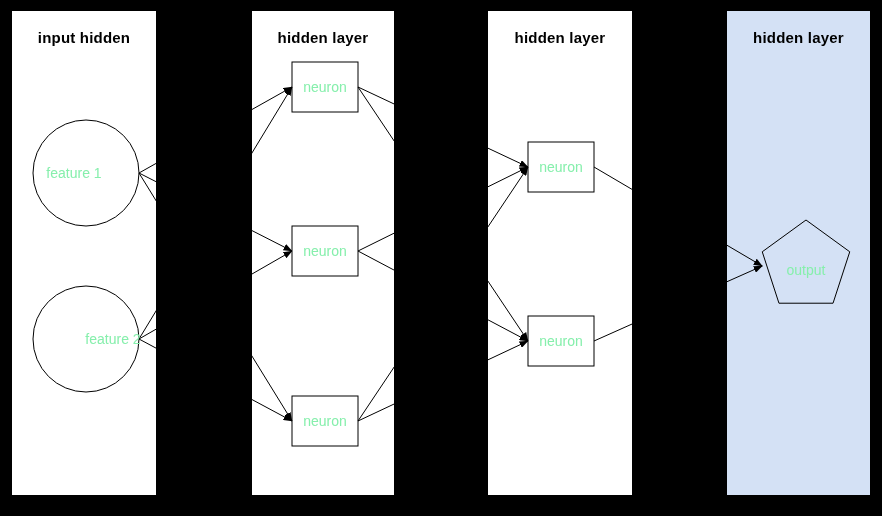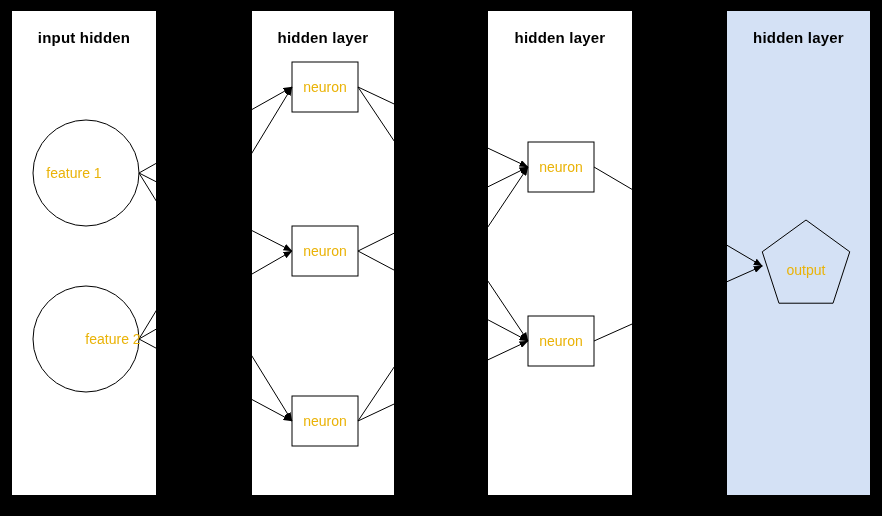--- a/index.html
+++ b/index.html
@@ -36,21 +36,21 @@
     position: absolute;
     top: 0;
     left: 0;
     width: 882px;
     height: 516px;
     pointer-events: none;
   }
   .node-label {
     position: absolute;
     text-align: right;
-    color: #eab308;
+    color: #86efac;
     font-size: 14px;
     white-space: nowrap;
     transform: translate(-50%, -50%);
   }
   .shape-svg {
     position: absolute;
     top: 0;
     left: 0;
     width: 882px;
     height: 516px;

